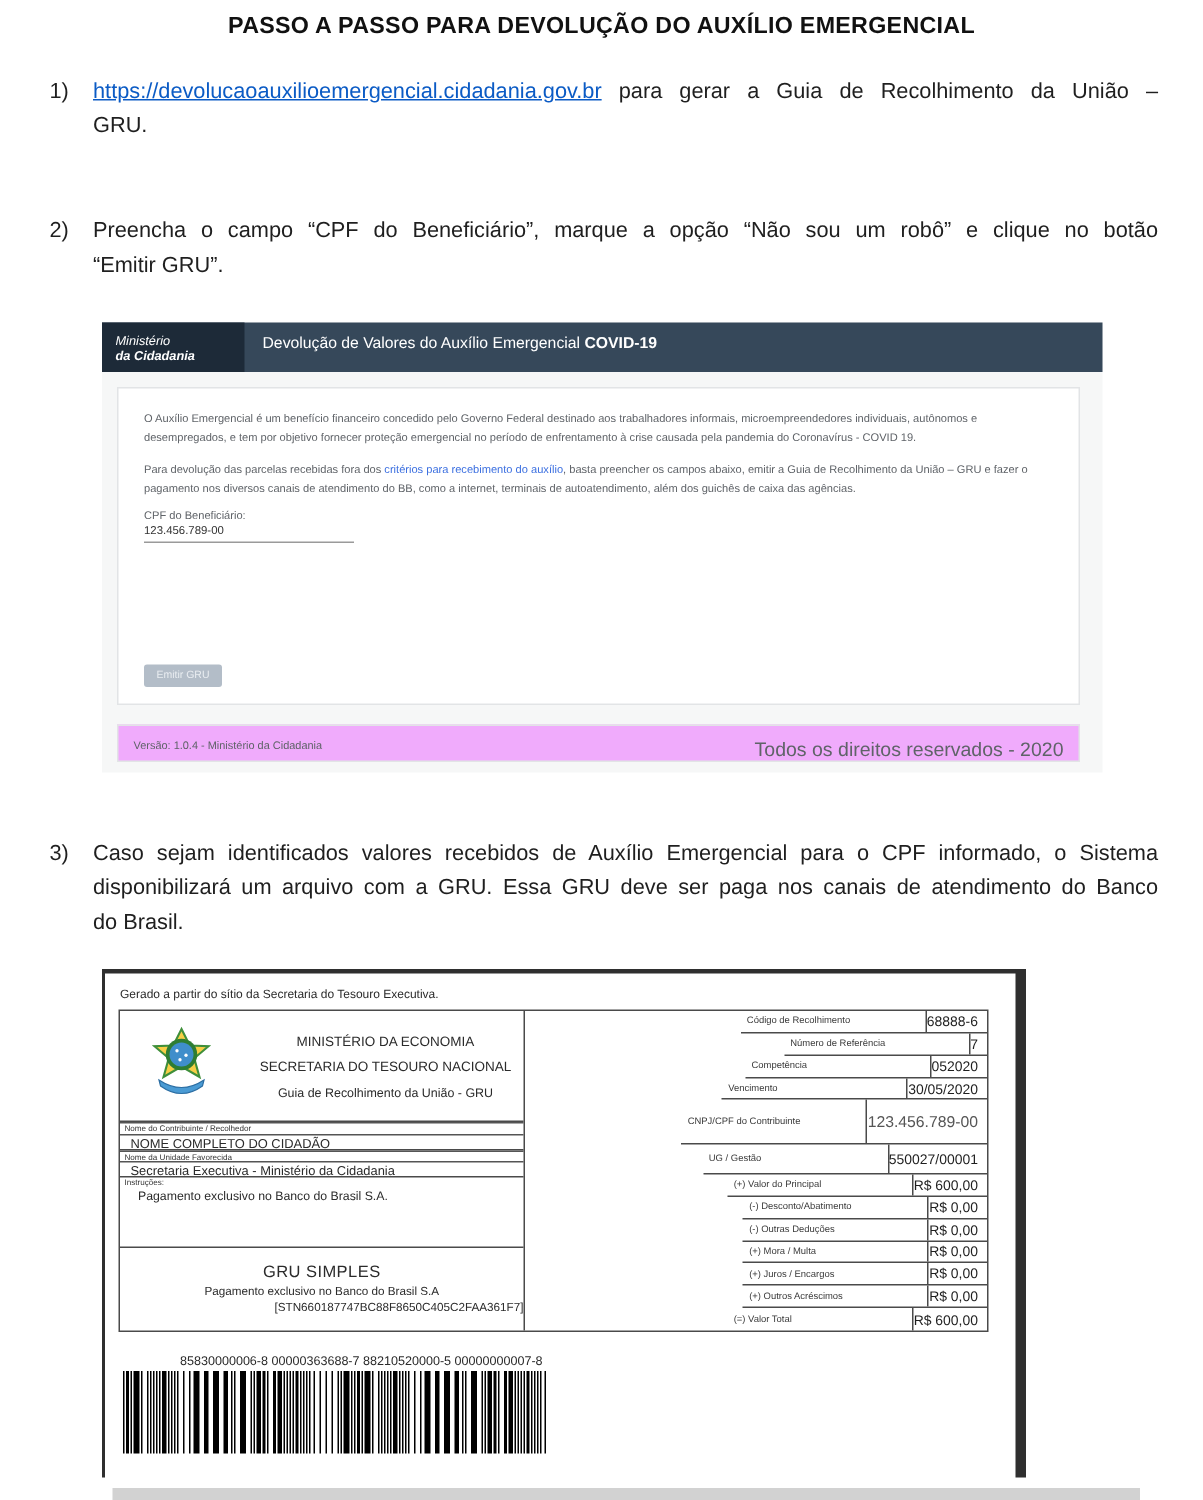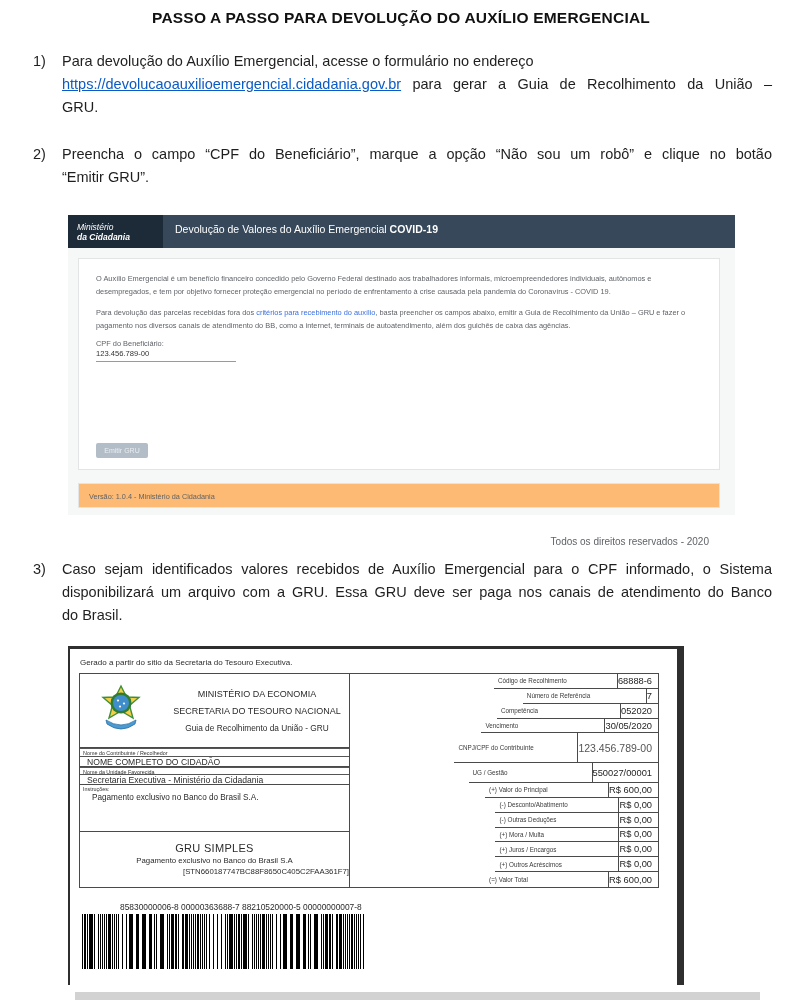--- a/index.html
+++ b/index.html
@@ -53,24 +53,24 @@
   .wf-captcha-logo { position:absolute; right:10px; top:3px; width:14px; height:14px; }
   .wf-captcha-brand { position:absolute; right:4px; top:17px; font-size:4.4px; color:#8a8a8a; }
   .wf-captcha-links { position:absolute; right:4px; top:23px; font-size:3.9px; color:#9a9a9a; }
   .wf-btn {
     position:absolute; left:17px; top:184px; width:52px; height:15px;
     background:#b3bdc8; border:none; border-radius:2px; color:#e9edf1;
     font-size:7px; font-family:"Liberation Sans",sans-serif; cursor:pointer;
   }
   .wf-footer {
     position:absolute; left:10px; top:268px; width:642px; height:25px;
-    background:#fdba74; border:1px solid #e2e4e6;
+    background:#f0abfc; border:1px solid #e2e4e6;
   }
   .wf-foot-left  { position:absolute; left:10px;  top:8px; font-size:7.3px; color:#5f6368; }
-  .wf-foot-right { position:absolute; right:10px; top:8px; font-size:10px; color:#5f6368;margin-top:44px; }
+  .wf-foot-right { position:absolute; right:10px; top:8px; font-size:13px; color:#5f6368; }
 
   
   #gru {
     position:absolute; left:68px; top:646px; width:616px; height:339px; background:#fff;
     border-top:3px solid #2f2f2f; border-left:2px solid #2f2f2f; border-right:7px solid #2f2f2f;
   }
   .gru-note { position:absolute; left:10px; top:9px; font-size:8px; color:#2b2b2b; }
   .gru-table {
     position:absolute; left:9px; top:24px; width:580px; height:215px;
     border:1px solid #4a4a4a; display:flex; font-size:8.5px; color:#2b2b2b;
@@ -118,21 +118,20 @@
 </head>
 <body>
 
 <div id="page">
 
   <div class="doc-title">PASSO A PASSO PARA DEVOLUÇÃO DO AUXÍLIO EMERGENCIAL</div>
 
   <div class="step" style="top:50px;">
     <span class="step-num">1)</span>
     <div class="step-body">
-      <div class="line">Para devolução do Auxílio Emergencial, acesse o formulário no endereço</div>
       <div class="line jl"><a class="doclink">https://devolucaoauxilioemergencial.cidadania.gov.br</a><span> para gerar a Guia de Recolhimento da União –</span></div>
       <div class="line">GRU.</div>
     </div>
   </div>
 
   <div class="step" style="top:143px;">
     <span class="step-num">2)</span>
     <div class="step-body">
       <div class="line jl">Preencha o campo “CPF do Beneficiário”, marque a opção “Não sou um robô” e clique no botão</div>
       <div class="line">“Emitir GRU”.</div>

